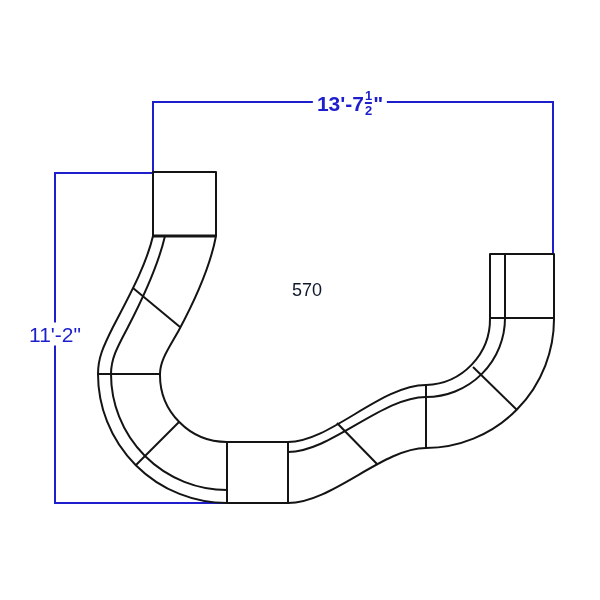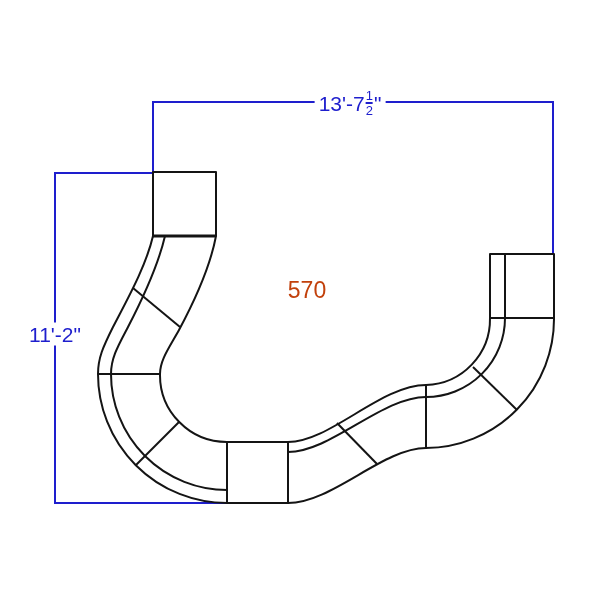--- a/index.html
+++ b/index.html
@@ -17,34 +17,34 @@
     white-space:nowrap;
     line-height:1;
   }
   .dim-label{
     color:#1e1ecd;
     font-size:21px;
     padding:1px 4px;
     display:flex;
     align-items:center;
   }
-  #dim-width-label{left:350px;top:103px;transform:translate(-50%,-50%);}
+  #dim-width-label{left:350px;top:103px;transform:translate(-50%,-50%);font-weight:bold;}
   #dim-height-label{left:55px;top:334px;transform:translate(-50%,-50%);}
   .frac{
     display:inline-flex;
     flex-direction:column;
     align-items:center;
     font-size:13px;
     margin:0 1px;
     vertical-align:middle;
   }
   .frac .den{border-top:2px solid #1e1ecd;padding-top:0px;}
   .model-label{
-    color:#c2410c;
-    font-size:23px;
+    color:#0f172a;
+    font-size:18px;
   }
   #model-number{left:307px;top:290px;transform:translate(-50%,-50%);}
 </style>
 </head>
 <body>
 
 <div id="canvas">
 
   <svg id="drawing" width="600" height="600" viewBox="0 0 600 600">
 

